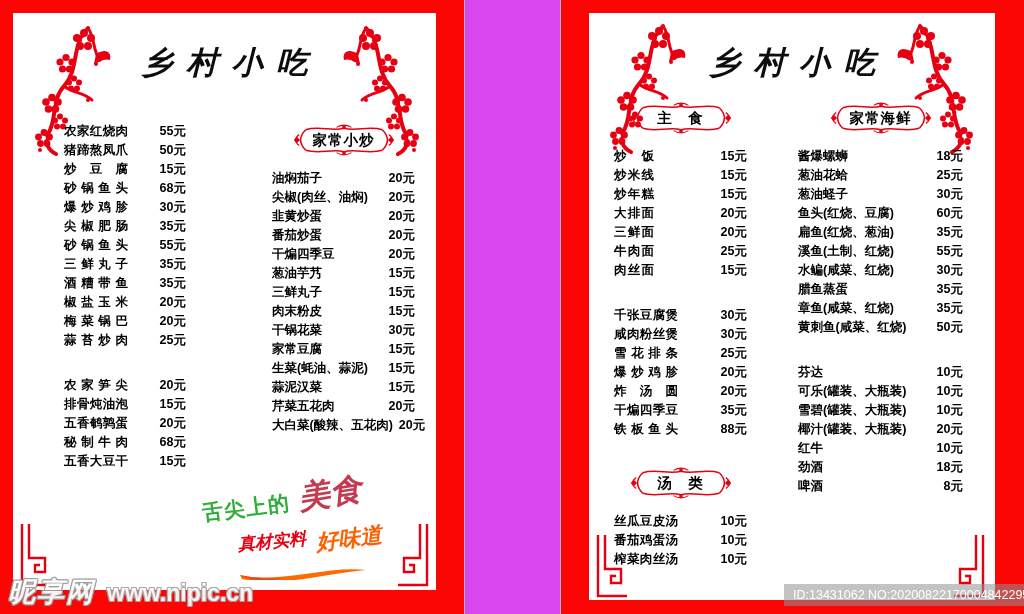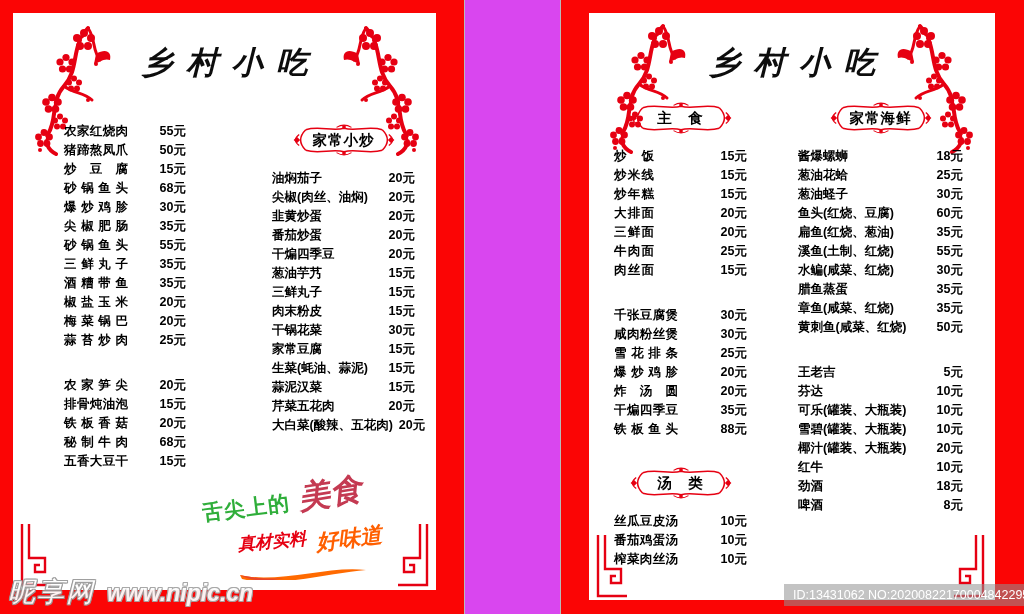--- a/index.html
+++ b/index.html
@@ -69,24 +69,24 @@
   .slogan-part2{left:100px;top:-2px;font-family:"DejaVu Serif","Liberation Serif",serif;font-style:italic;
         font-weight:bold;font-size:32px;color:var(--slogan_crimson,#c43a52);transform:rotate(-9deg);}
   .slogan-part3{left:40px;top:56px;font-size:17px;font-style:italic;font-weight:bold;
         color:var(--ornament_red,#e60012);transform:rotate(-5deg);}
   .slogan-part4{left:118px;top:50px;font-size:22px;font-style:italic;font-weight:900;
         color:var(--slogan_orange,#ff5f00);transform:rotate(-7deg);}
   .swoosh{position:absolute;left:40px;top:90px;width:132px;height:16px;}
 
   
   .wm-logo{position:absolute;left:8px;bottom:4px;display:flex;align-items:baseline;gap:12px;z-index:10;opacity:.95;}
-  .wm-logo .cn{font-size:27px;font-weight:400;font-style:italic;color:#fff;letter-spacing:2px;
+  .wm-logo .cn{font-size:27px;font-weight:700;font-style:italic;color:#fff;letter-spacing:2px;
         text-shadow:1px 0 0 #9a9a9a,-1px 0 0 #9a9a9a,0 1px 0 #9a9a9a,0 -1px 0 #9a9a9a,
                     1px 1px 0 #9a9a9a,-1px -1px 0 #9a9a9a,1px -1px 0 #9a9a9a,-1px 1px 0 #9a9a9a;}
-  .wm-logo .url{font-size:23px;font-weight:bold;font-style:italic;color:#fdfdfd;
+  .wm-logo .url{font-size:23px;font-weight:bold;color:#fdfdfd;
         text-shadow:1px 0 0 #a5a5a5,-1px 0 0 #a5a5a5,0 1px 0 #a5a5a5,0 -1px 0 #a5a5a5,
                     1px 1px 0 #a5a5a5,-1px -1px 0 #a5a5a5,1px -1px 0 #a5a5a5,-1px 1px 0 #a5a5a5;}
   .wm-id{position:absolute;right:0;top:584px;width:240px;height:22px;z-index:10;
         background:rgba(145,145,145,.55);color:#fff;font-size:12.5px;line-height:22px;
         padding-left:9px;box-sizing:border-box;white-space:nowrap;overflow:hidden;}
 
   .defs-hidden{position:absolute;width:0;height:0;overflow:hidden;}
 </style>
 </head>
 <body>
@@ -247,21 +247,21 @@
 
           <div class="item-row">
                 <span class="item-name">农家笋尖</span>
                 <span class="item-price">20元</span>
               </div>
             <div class="item-row">
                 <span class="item-name">排骨炖油泡</span>
                 <span class="item-price">15元</span>
               </div>
             <div class="item-row">
-                <span class="item-name">铁板香菇</span>
+                <span class="item-name">五香鹌鹑蛋</span>
                 <span class="item-price">20元</span>
               </div>
             <div class="item-row">
                 <span class="item-name">秘制牛肉</span>
                 <span class="item-price">68元</span>
               </div>
             <div class="item-row">
                 <span class="item-name">五香大豆干</span>
                 <span class="item-price">15元</span>
               </div>
@@ -518,24 +518,20 @@
               </div>
             <div class="item-row">
                 <span class="item-name">黄刺鱼(咸菜、红烧)</span>
                 <span class="item-price">50元</span>
               </div>
           </div>
         </div>
         <div class="menu-section" data-sec="jiushui">
           <div class="items">
 
-          <div class="item-row">
-                <span class="item-name">王老吉</span>
-                <span class="item-price">5元</span>
-              </div>
             <div class="item-row">
                 <span class="item-name">芬达</span>
                 <span class="item-price">10元</span>
               </div>
             <div class="item-row">
                 <span class="item-name">可乐(罐装、大瓶装)</span>
                 <span class="item-price">10元</span>
               </div>
             <div class="item-row">
                 <span class="item-name">雪碧(罐装、大瓶装)</span>

